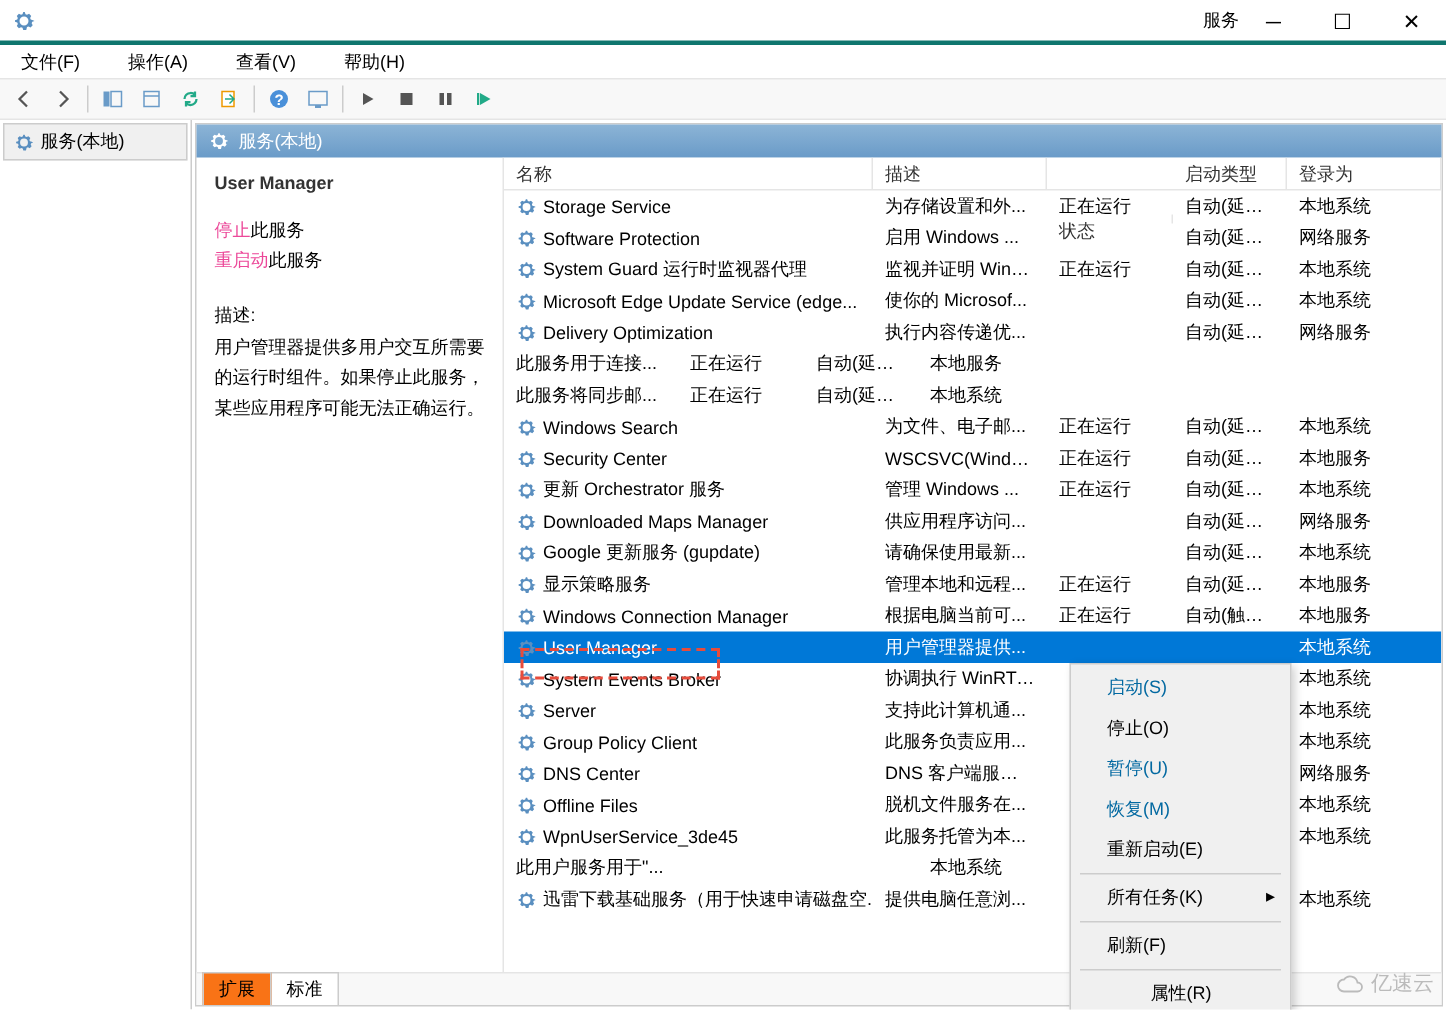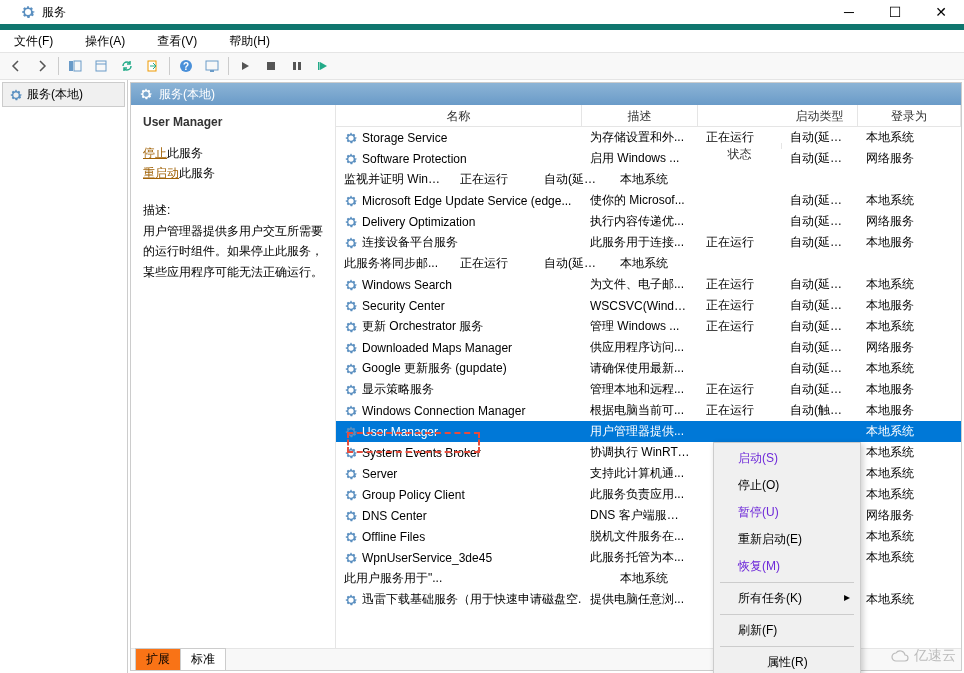--- a/index.html
+++ b/index.html
@@ -1,42 +1,42 @@
 <!DOCTYPE html>
 <html><head>
 <meta charset="utf-8">
 <style>
 * { box-sizing: border-box; margin: 0; padding: 0; }
 body { font-family: "Microsoft YaHei", "Segoe UI", sans-serif; font-size: 12px; color: #000; background: #fff; width: 964px; height: 673px; overflow: hidden; position: relative; }
-.titlebar { height: 30px; display: flex; align-items: center; padding: 0 0 0 20px; background: #fff; border-bottom: 6px solid #0f766e; }
+.titlebar { height: 30px; display: flex; align-items: center; padding: 0 0 0 8px; background: #fff; border-bottom: 3px solid #0f766e; text-align: right; }
 .titlebar .icon { width: 16px; height: 16px; margin-right: 6px; }
 .titlebar .title { flex: 1; font-size: 12px; }
 .winbtns { display: flex; }
 .winbtn { width: 46px; height: 30px; display: flex; align-items: center; justify-content: center; font-size: 14px; cursor: default; }
 .menubar { height: 22px; display: flex; align-items: center; padding: 0 6px; gap: 16px; }
 .menuitem { padding: 2px 8px; cursor: default; }
 .toolbar { height: 28px; display: flex; align-items: center; padding: 0 4px; gap: 2px; border-top: 1px solid #e5e5e5; border-bottom: 1px solid #e5e5e5; background: #f8f8f8; }
 .tbtn { width: 24px; height: 22px; display: flex; align-items: center; justify-content: center; cursor: default; border: 1px solid transparent; }
 .tsep { width: 1px; height: 18px; background: #ccc; margin: 0 2px; }
 .body { display: flex; height: calc(673px - 30px - 22px - 28px); }
 .leftpane { width: 128px; border-right: 1px solid #ccc; background: #fff; padding: 2px; }
 .tree-item { display: flex; align-items: center; padding: 3px 6px; background: #f0f0f0; border: 1px solid #ccc; gap: 4px; }
 .rightpane { flex: 1; display: flex; flex-direction: column; border: 1px solid #ccc; margin: 2px; }
 .rightpane-header { height: 22px; background: linear-gradient(#8cb4d6, #6a9bc8); color: #fff; display: flex; align-items: center; padding: 0 8px; gap: 6px; font-size: 12px; }
 .gear-small { width: 14px; height: 14px; }
 .rightcontent { flex: 1; display: flex; overflow: hidden; }
 .detailpane { width: 205px; padding: 10px 12px; border-right: 1px solid #e5e5e5; overflow: hidden; }
 .detailpane .svc-name { font-weight: bold; margin-bottom: 14px; color: #333; }
-.detailpane .links a { color: #a16207; text-decoration: underline; cursor: pointer; }
+.detailpane .links a { color: #ec4899; cursor: pointer; }
 .detailpane .links { line-height: 1.7; margin-bottom: 18px; }
 .detailpane .desc-label { margin-bottom: 2px; }
 .detailpane .desc-text { line-height: 1.7; }
 .listpane { flex: 1; display: flex; flex-direction: column; overflow: hidden; }
 .listheader { display: flex; height: 22px; background: #fff; border-bottom: 1px solid #e5e5e5; }
-.listheader .col { padding: 3px 8px; border-right: 1px solid #e5e5e5; font-size: 12px; color: #333; text-align: center; }
+.listheader .col { padding: 3px 8px; border-right: 1px solid #e5e5e5; font-size: 12px; color: #333; }
 .col-name { width: 246px; }
 .col-desc { width: 116px; }
 .col-status { width: 84px; margin-top: 38px; }
 .col-startup { width: 76px; }
 .col-logon { width: 72px; flex: 1; }
 .listbody { flex: 1; overflow-y: auto; overflow-x: hidden; }
 .row { display: flex; height: 21px; align-items: center; cursor: default; }
 .row.selected { background: #0078d7; color: #fff; }
 .row .cell { padding: 0 8px; white-space: nowrap; overflow: hidden; text-overflow: ellipsis; font-size: 12px; }
 .row .cell.name { width: 246px; display: flex; align-items: center; gap: 4px; }
@@ -44,21 +44,21 @@
 .row .cell.status { width: 84px; }
 .row .cell.startup { width: 76px; }
 .row .cell.logon { width: 72px; flex: 1; }
 .gear-ico { width: 14px; height: 14px; flex-shrink: 0; }
 .tabs { height: 22px; display: flex; align-items: flex-end; padding: 0 4px; border-top: 1px solid #e5e5e5; background: #f8f8f8; }
 .tab { padding: 2px 10px; border: 1px solid #ccc; border-bottom: none; background: #fff; margin-right: -1px; cursor: default; font-size: 12px; }
 .tab.active { background: #f97316; position: relative; }
 .hl-red { position: absolute; border: 2px dashed #e74c3c; pointer-events: none; z-index: 50; }
 .ctxmenu { position: absolute; background: #f0f0f0; border: 1px solid #ccc; box-shadow: 2px 2px 6px rgba(0,0,0,.2); padding: 2px; z-index: 100; width: 148px; font-size: 12px; }
 .ctxitem { padding: 5px 22px; cursor: default; position: relative; }
-.ctxitem.disabled { color: #6d28d9; }
+.ctxitem.disabled { color: #0369a1; }
 .ctxsep { height: 1px; background: #ccc; margin: 2px 4px; }
 .ctxarrow { position: absolute; right: 8px; top: 5px; }
 .watermark { position: absolute; right: 8px; bottom: 8px; font-size: 14px; color: #bbb; display:flex; align-items:center; gap:4px; z-index: 200; }
 svg { display: block; }
 .gear path { fill: #5a8fc0; }
 </style>
 </head>
 <body>
 
 <div class="titlebar">
@@ -210,20 +210,26 @@
                   <path d="M8 5a3 3 0 100 6 3 3 0 000-6zm7 3l-1.5.5-.4 1 .7 1.4-1.4 1.4-1.4-.7-1 .4L9.5 14h-2l-.5-1.5-1-.4-1.4.7L3.2 11.4l.7-1.4-.4-1L2 8.5v-1l1.5-.5.4-1-.7-1.4L4.6 3.2l1.4.7 1-.4L7.5 2h1l.5 1.5 1 .4 1.4-.7 1.4 1.4-.7 1.4.4 1L14 7.5z"></path>
                 </svg>
                 <span>Software Protection</span>
               </div>
               <div class="cell desc">启用 Windows ...</div>
               <div class="cell status"></div>
               <div class="cell startup">自动(延迟...</div>
               <div class="cell logon">网络服务</div>
             </div>
             <div class="row">
+              <div class="cell name">
+                <svg class="gear-ico gear" viewBox="0 0 16 16" width="14" height="14">
+                  <path d="M8 5a3 3 0 100 6 3 3 0 000-6zm7 3l-1.5.5-.4 1 .7 1.4-1.4 1.4-1.4-.7-1 .4L9.5 14h-2l-.5-1.5-1-.4-1.4.7L3.2 11.4l.7-1.4-.4-1L2 8.5v-1l1.5-.5.4-1-.7-1.4L4.6 3.2l1.4.7 1-.4L7.5 2h1l.5 1.5 1 .4 1.4-.7 1.4 1.4-.7 1.4.4 1L14 7.5z"></path>
+                </svg>
+                <span>System Guard 运行时监视器代理</span>
+              </div>
               <div class="cell desc">监视并证明 Wind...</div>
               <div class="cell status">正在运行</div>
               <div class="cell startup">自动(延迟...</div>
               <div class="cell logon">本地系统</div>
             </div>
             <div class="row">
               <div class="cell name">
                 <svg class="gear-ico gear" viewBox="0 0 16 16" width="14" height="14">
                   <path d="M8 5a3 3 0 100 6 3 3 0 000-6zm7 3l-1.5.5-.4 1 .7 1.4-1.4 1.4-1.4-.7-1 .4L9.5 14h-2l-.5-1.5-1-.4-1.4.7L3.2 11.4l.7-1.4-.4-1L2 8.5v-1l1.5-.5.4-1-.7-1.4L4.6 3.2l1.4.7 1-.4L7.5 2h1l.5 1.5 1 .4 1.4-.7 1.4 1.4-.7 1.4.4 1L14 7.5z"></path>
                 </svg>
@@ -240,26 +246,20 @@
                   <path d="M8 5a3 3 0 100 6 3 3 0 000-6zm7 3l-1.5.5-.4 1 .7 1.4-1.4 1.4-1.4-.7-1 .4L9.5 14h-2l-.5-1.5-1-.4-1.4.7L3.2 11.4l.7-1.4-.4-1L2 8.5v-1l1.5-.5.4-1-.7-1.4L4.6 3.2l1.4.7 1-.4L7.5 2h1l.5 1.5 1 .4 1.4-.7 1.4 1.4-.7 1.4.4 1L14 7.5z"></path>
                 </svg>
                 <span>Delivery Optimization</span>
               </div>
               <div class="cell desc">执行内容传递优...</div>
               <div class="cell status"></div>
               <div class="cell startup">自动(延迟...</div>
               <div class="cell logon">网络服务</div>
             </div>
             <div class="row">
-              <div class="cell name">
-                <svg class="gear-ico gear" viewBox="0 0 16 16" width="14" height="14">
-                  <path d="M8 5a3 3 0 100 6 3 3 0 000-6zm7 3l-1.5.5-.4 1 .7 1.4-1.4 1.4-1.4-.7-1 .4L9.5 14h-2l-.5-1.5-1-.4-1.4.7L3.2 11.4l.7-1.4-.4-1L2 8.5v-1l1.5-.5.4-1-.7-1.4L4.6 3.2l1.4.7 1-.4L7.5 2h1l.5 1.5 1 .4 1.4-.7 1.4 1.4-.7 1.4.4 1L14 7.5z"></path>
-                </svg>
-                <span>连接设备平台服务</span>
-              </div>
               <div class="cell desc">此服务用于连接...</div>
               <div class="cell status">正在运行</div>
               <div class="cell startup">自动(延迟...</div>
               <div class="cell logon">本地服务</div>
             </div>
             <div class="row">
               <div class="cell desc">此服务将同步邮...</div>
               <div class="cell status">正在运行</div>
               <div class="cell startup">自动(延迟...</div>
               <div class="cell logon">本地系统</div>
@@ -460,22 +460,22 @@
   </div>
 </div>
 
 <div class="hl-red" style="left:347px; top:432px; width:133px; height:21px;"></div>
 <div class="hl-red" style="left:724px; top:614px; width:98px; height:22px;"></div>
 
 <div class="ctxmenu" style="left:713px; top:442px;">
   <div class="ctxitem disabled">启动(S)</div>
   <div class="ctxitem">停止(O)</div>
   <div class="ctxitem disabled">暂停(U)</div>
+  <div class="ctxitem disabled">恢复(M)</div>
   <div class="ctxitem">重新启动(E)</div>
-  <div class="ctxitem disabled">恢复(M)</div>
   <div class="ctxsep"></div>
   <div class="ctxitem"><span>所有任务(K)</span><span class="ctxarrow">▸</span></div>
   <div class="ctxsep"></div>
   <div class="ctxitem">刷新(F)</div>
   <div class="ctxsep"></div>
   <div class="ctxitem"><span style="font-weight:normal;margin-left:29px;">属性(R)</span></div>
 
 </div>
 
 <div class="watermark">

